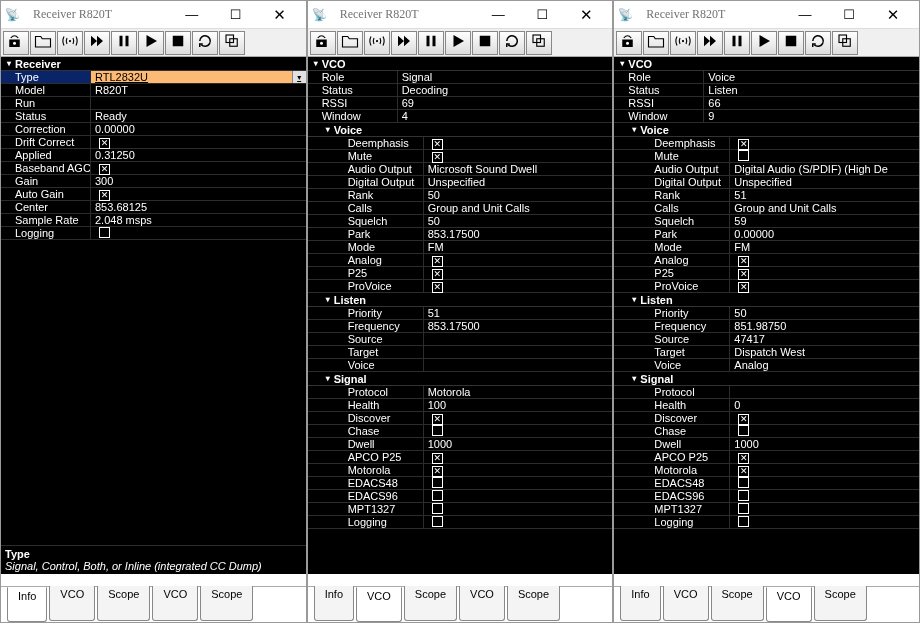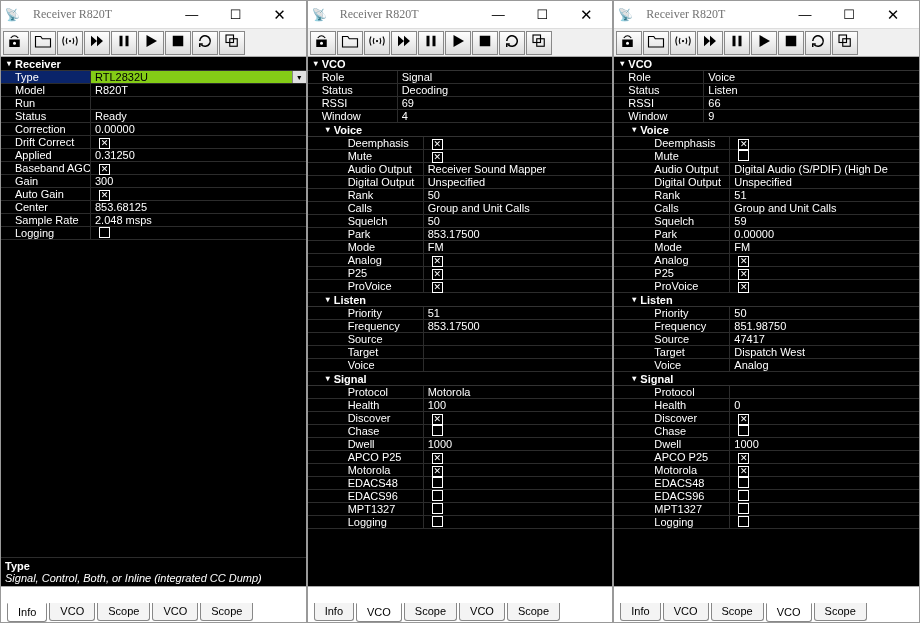--- a/index.html
+++ b/index.html
@@ -114,23 +114,24 @@
     padding-left: 4px;
     white-space: nowrap;
     overflow: hidden;
   }
   .indent .row .label { padding-left: 26px; width: 102px; }
   .row.sel .label { background: #0a246a; color: #fff; }
   .row.sel .value-wrap {
     flex:1;
     display:flex;
     align-items:flex-start;
-    background:#84cc16;
+    background:#fdba74;
     color:#000;
     height:100%;
+    text-decoration:underline;
   }
   .row.sel .value { color:#000; }
   .row.sel .dd {
     width:14px;height:100%;
     background:#e1e1e1;
     border-left:1px solid #888;
     display:flex;align-items:center;justify-content:center;
     font-size:8px;color:#000;
   }
   .checkbox {
@@ -150,22 +151,22 @@
     font-size:11px;
     border-top:1px solid #2c2c2c;
   }
   .descpanel .descline1 { font-weight:bold; }
   .descpanel .descline2 { font-size:11px;font-style:italic; }
   .tabstrip {
     height: 36px;
     background: #fff;
     border-top: 1px solid #aaa;
     display:flex;
-    align-items:flex-end;
     padding: 0 6px;
+    margin-top: 12px;
   }
   .tab {
     border: 1px solid #888;
     border-top: none;
     border-radius: 0 0 3px 3px;
     padding: 2px 10px 3px 10px;
     margin-right: 2px;
     font-size: 11px;
     background: #f4f4f4;
     color:#000;
@@ -415,21 +416,21 @@
           <div class="row">
             <div class="label">Deemphasis</div>
             <div class="value"><span class="checkbox checked"></span></div>
           </div>
           <div class="row">
             <div class="label">Mute</div>
             <div class="value"><span class="checkbox checked"></span></div>
           </div>
           <div class="row">
             <div class="label">Audio Output</div>
-            <div class="value">Receiver Sound Mapper</div>
+            <div class="value">Microsoft Sound Dwell</div>
           </div>
           <div class="row">
             <div class="label">Digital Output</div>
             <div class="value">Unspecified</div>
           </div>
           <div class="row">
             <div class="label">Rank</div>
             <div class="value">50</div>
           </div>
           <div class="row">

